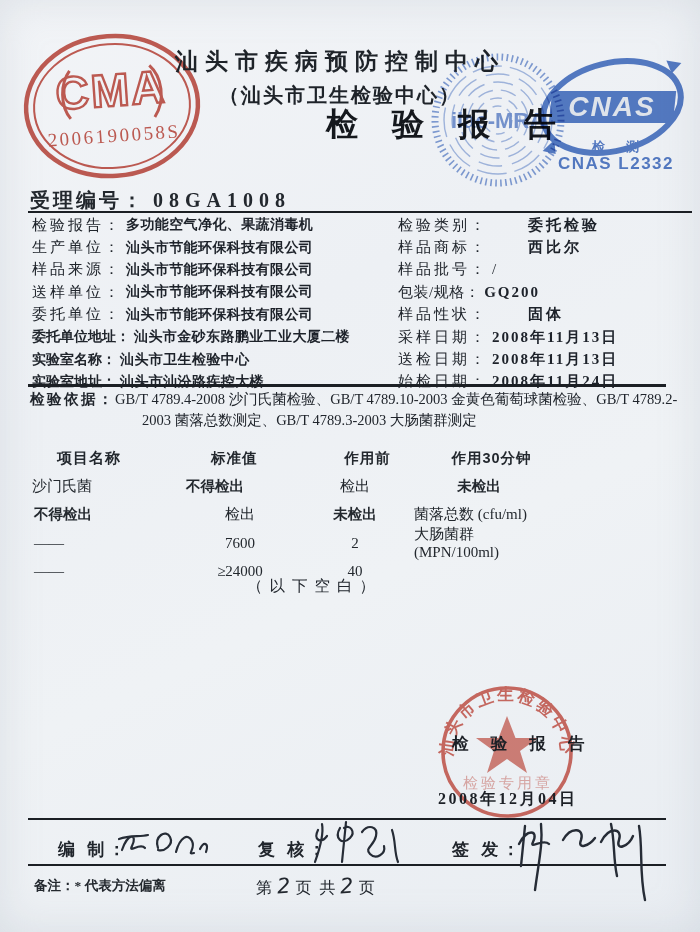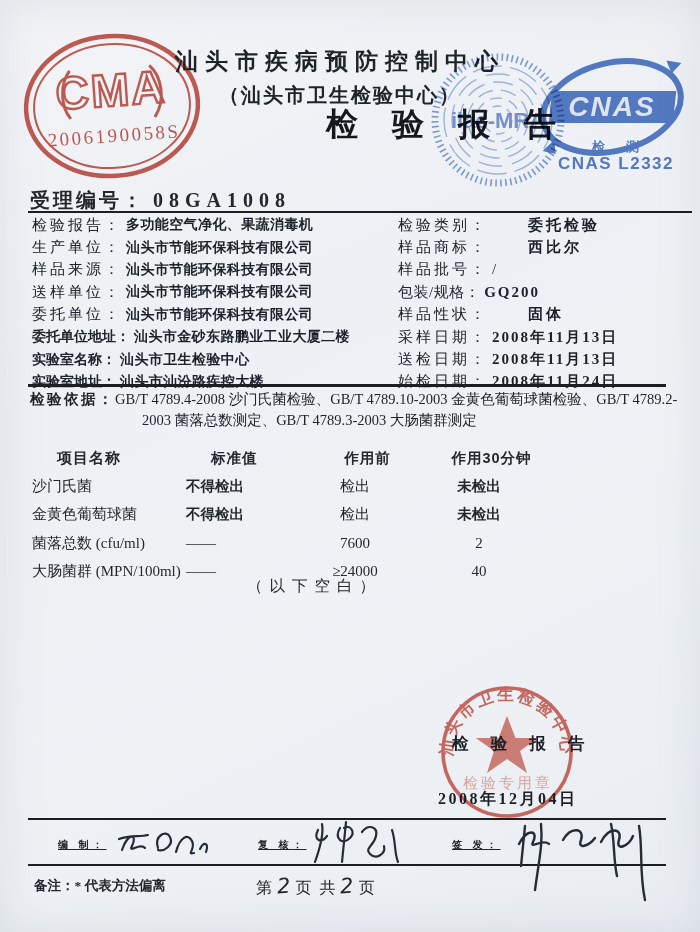--- a/index.html
+++ b/index.html
@@ -52,21 +52,21 @@
   .rtable .c3, .rtable .c4 { text-align:center; }
   .rtable .ghdr { font-family:"Liberation Sans","DejaVu Sans",sans-serif; font-weight:700; font-size:14.5px; }
   .blank-note { top:576px; left:32px; width:565px; text-align:center; font-size:15.5px; letter-spacing:7px; color:#22272e; }
 
   
   .seal-line1 { top:733px; left:452px; font-size:16.5px; font-weight:700; letter-spacing:9px; color:#1c2026; z-index:3; }
   .seal-line2 { top:763px; left:468px; font-size:16.5px; font-weight:700; letter-spacing:13px; color:#1c2026; z-index:3; }
   .seal-date  { top:789px; left:438px; font-size:16px; font-weight:700; letter-spacing:2.5px; color:#1c2026; z-index:3; }
 
   
-  .sig-label { font-size:10px; font-weight:700; letter-spacing:4px; color:#20252c; white-space:nowrap;text-decoration:underline; }
+  .sig-label { font-size:17px; font-weight:700; letter-spacing:4px; color:#20252c; white-space:nowrap; }
   .remark { top:877px; left:34px; font-size:13.5px; }
   .pageinfo { top:874px; left:256px; font-size:16px; letter-spacing:2px; color:#22272e; }
   .hand2 { font-family:"DejaVu Sans",sans-serif; font-style:italic; font-size:21px; font-weight:400; display:inline-block; transform:rotate(-4deg); padding:0 3px; }
 </style>
 </head>
 <body>
 
 <div class="paper">
 
   <svg class="abs stamp" style="left:20px;top:30px;opacity:.88;" width="185" height="152" viewBox="0 0 185 152">
@@ -195,21 +195,20 @@
     <div class="hdr c1">项目名称</div>
     <div class="hdr c2 ghdr">标准值</div>
     <div class="hdr c3 ghdr">作用前</div>
     <div class="hdr c4 ghdr">作用30分钟</div>
 
     <div class="c1">沙门氏菌</div>
     <div class="c2 ghdr">不得检出</div>
     <div class="c3">检出</div>
     <div class="c4 ghdr">未检出</div>
 
-    <div class="c1">金黄色葡萄球菌</div>
     <div class="c2 ghdr">不得检出</div>
     <div class="c3">检出</div>
     <div class="c4 ghdr">未检出</div>
 
     <div class="c1">菌落总数 (cfu/ml)</div>
     <div class="c2">——</div>
     <div class="c3">7600</div>
     <div class="c4">2</div>
 
     <div class="c1">大肠菌群 (MPN/100ml)</div>

